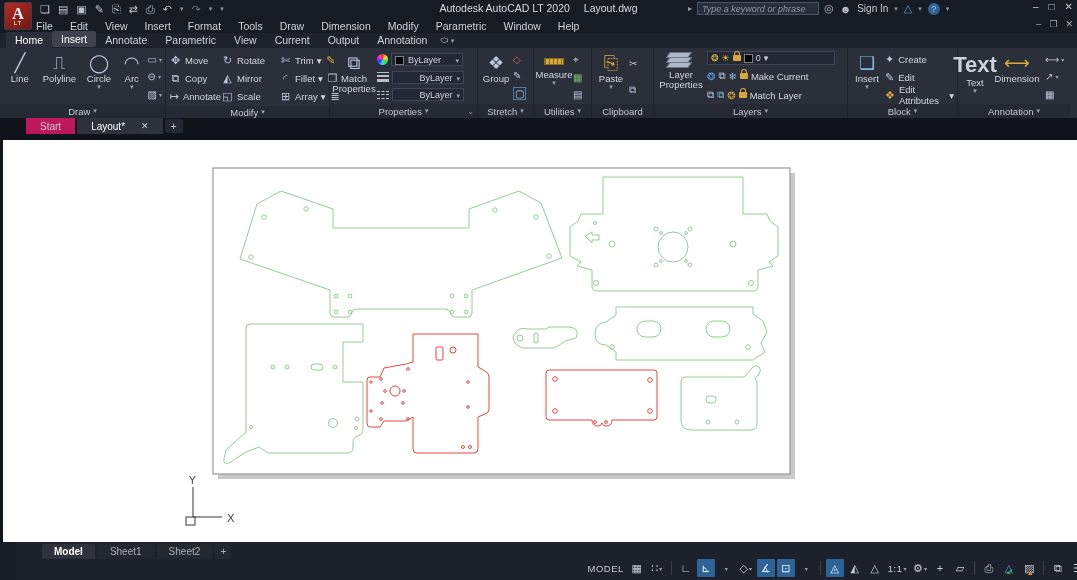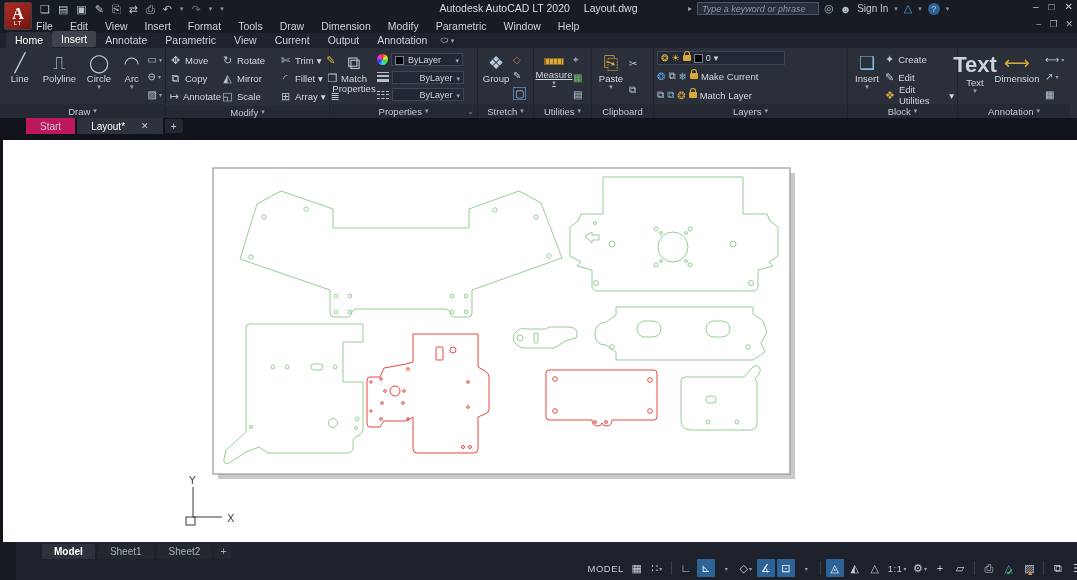--- a/index.html
+++ b/index.html
@@ -357,21 +357,21 @@
         </div>
       </div>
       <div class="plabel">
           <span>Stretch</span>
           <span class="car">▾</span>
         </div>
     </div>
 
     <div class="panel" style="width:58px;">
       <div class="pbody">
-        <div class="bigbtn" style="width:34px;text-decoration:underline;">
+        <div class="bigbtn" style="width:34px;">
           <span class="ruler" style="margin-top:6px;"></span>
           <span style="margin-top:5px;">Measure</span>
           <span class="car">▾</span>
         </div>
         <div class="smcol">
           <span class="sm">
               <span>⌖</span>
             </span>
           <span class="sm">
               <span style="color:#79b569;">▦</span>
@@ -403,20 +403,28 @@
             </span>
         </div>
       </div>
       <div class="plabel">
           <span>Clipboard</span>
         </div>
     </div>
 
     <div class="panel" style="width:194px;">
       <div class="pbody">
+        <div class="bigbtn" style="width:48px;">
+          <span class="lstack">
+              <i></i>
+              <i></i>
+              <i></i>
+            </span>
+          <span>Layer Properties</span>
+        </div>
         <div class="mgrid" style="flex:1;">
           <div class="ldd">
             <span class="bulb">❂</span>
             <span class="sun">☀</span>
             <span class="lockic"></span>
             <span class="swatch"></span>
             <span class="flex">0</span>
             <span class="car">▾</span>
           </div>
           <div class="lrow">
@@ -452,21 +460,21 @@
           <div class="brow">
               <span class="mic">✦</span>
               <span>Create</span>
             </div>
           <div class="brow">
               <span class="mic">✎</span>
               <span>Edit</span>
             </div>
           <div class="brow">
               <span class="mic" style="color:#d8a93a;">❖</span>
-              <span>Edit Utilities</span>
+              <span>Edit Attributes</span>
               <span class="car">▾</span>
             </div>
         </div>
       </div>
       <div class="plabel">
           <span>Block</span>
           <span class="car">▾</span>
         </div>
     </div>
 

